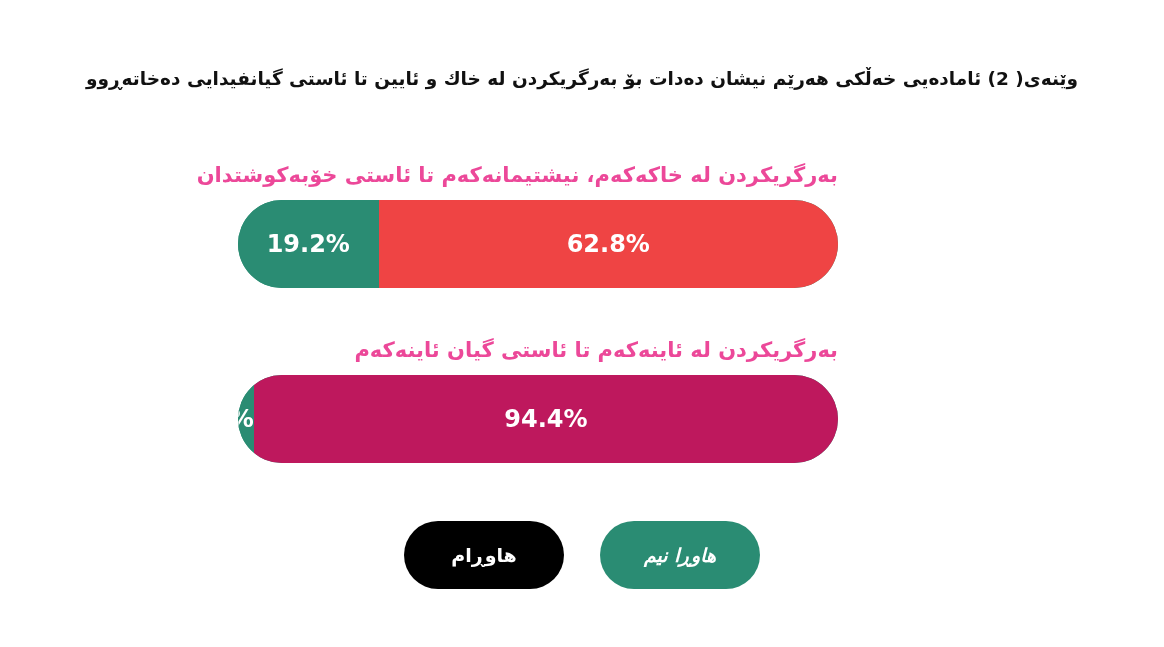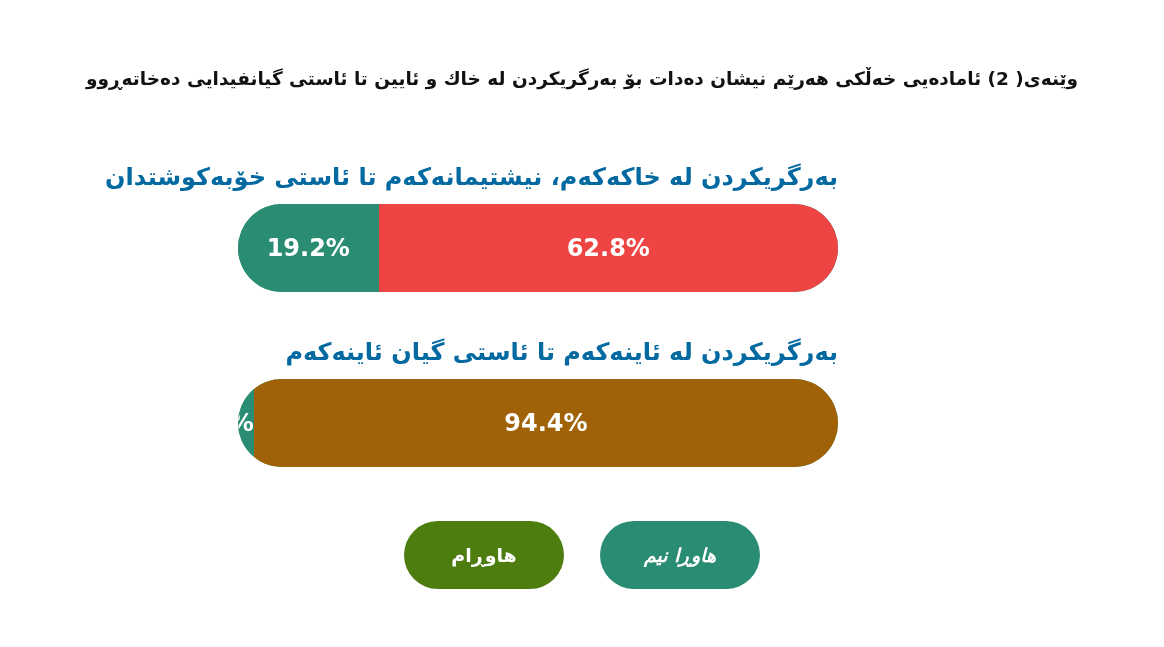--- a/index.html
+++ b/index.html
@@ -31,23 +31,23 @@
     direction: rtl;
     letter-spacing: 0px;
   }
   .bar-group {
     position: absolute;
     left: 238px;
     width: 600px;
   }
   .bar-label {
     text-align: right;
-    font-size: 24px;
+    font-size: 21px;
     font-weight: bold;
-    color: #0369a1;
+    color: #ec4899;
     direction: rtl;
     margin-bottom: 13px;
     white-space: nowrap;
   }
   .bar-track {
     position: relative;
     height: 88px;
     border-radius: 44px;
     overflow: hidden;
     display: flex;
@@ -111,23 +111,23 @@
     <div class="bar-label">بەرگریکردن لە خاکەکەم، نیشتیمانەکەم تا ئاستی خۆبەکوشتدان</div>
     <div class="bar-track">
       <div class="seg seg-primary" id="b1s1" style="flex: 0 0 76.5854%; background: #ef4444;">62.8%</div>
       <div class="seg seg-secondary" id="b1s2" style="flex: 0 0 23.4146%; background: rgb(42, 140, 115);">19.2%</div>
     </div>
   </div>
 
   <div class="bar-group" style="top: 338px;">
     <div class="bar-label">بەرگریکردن لە ئاینەکەم تا ئاستی گیان ئاینەکەم</div>
     <div class="bar-track">
-      <div class="seg seg-primary" id="b2s1" style="flex: 0 0 97.3597%; background: #a16207;">94.4%</div>
+      <div class="seg seg-primary" id="b2s1" style="flex: 0 0 97.3597%; background: #be185d;">94.4%</div>
       <div class="seg seg-secondary" id="b2s2" style="flex: 0 0 2.64026%; background: rgb(42, 140, 115);">2.56%</div>
     </div>
   </div>
 
   <div class="legend">
     <div class="legend-pill legend-green" style="background: rgb(42, 140, 115); font-style: italic;">هاوڕا نیم</div>
-    <div class="legend-pill legend-navy" style="background: #4d7c0f;">هاوڕام</div>
+    <div class="legend-pill legend-navy" style="background: #000000;">هاوڕام</div>
   </div>
 
 </div>
 
 </body></html>

